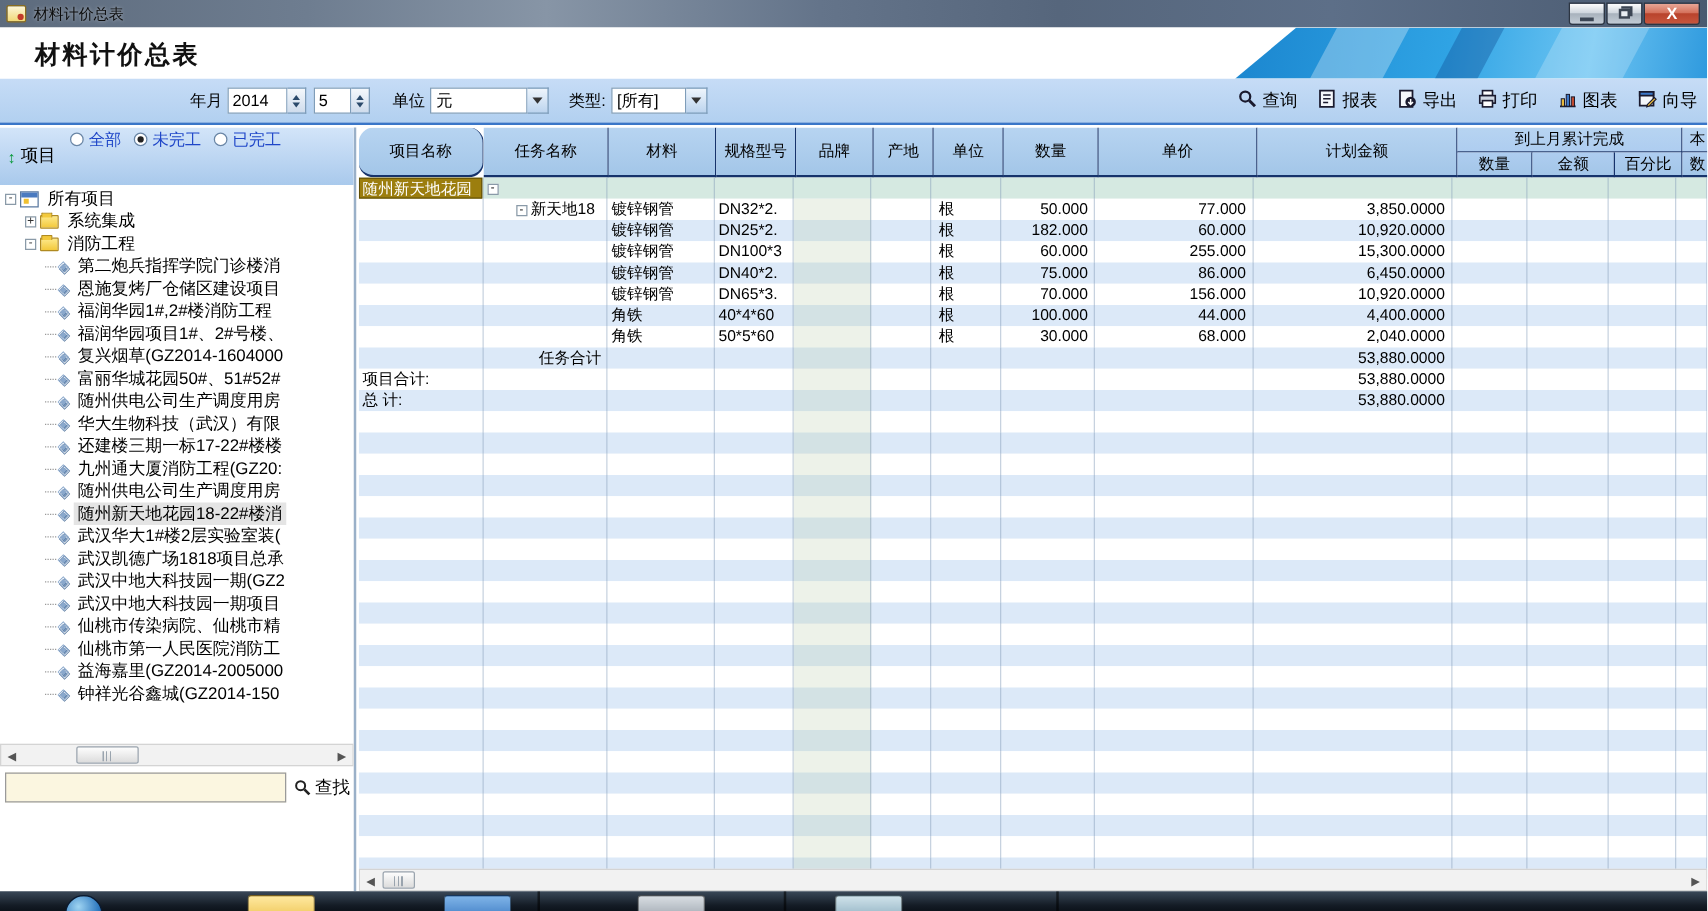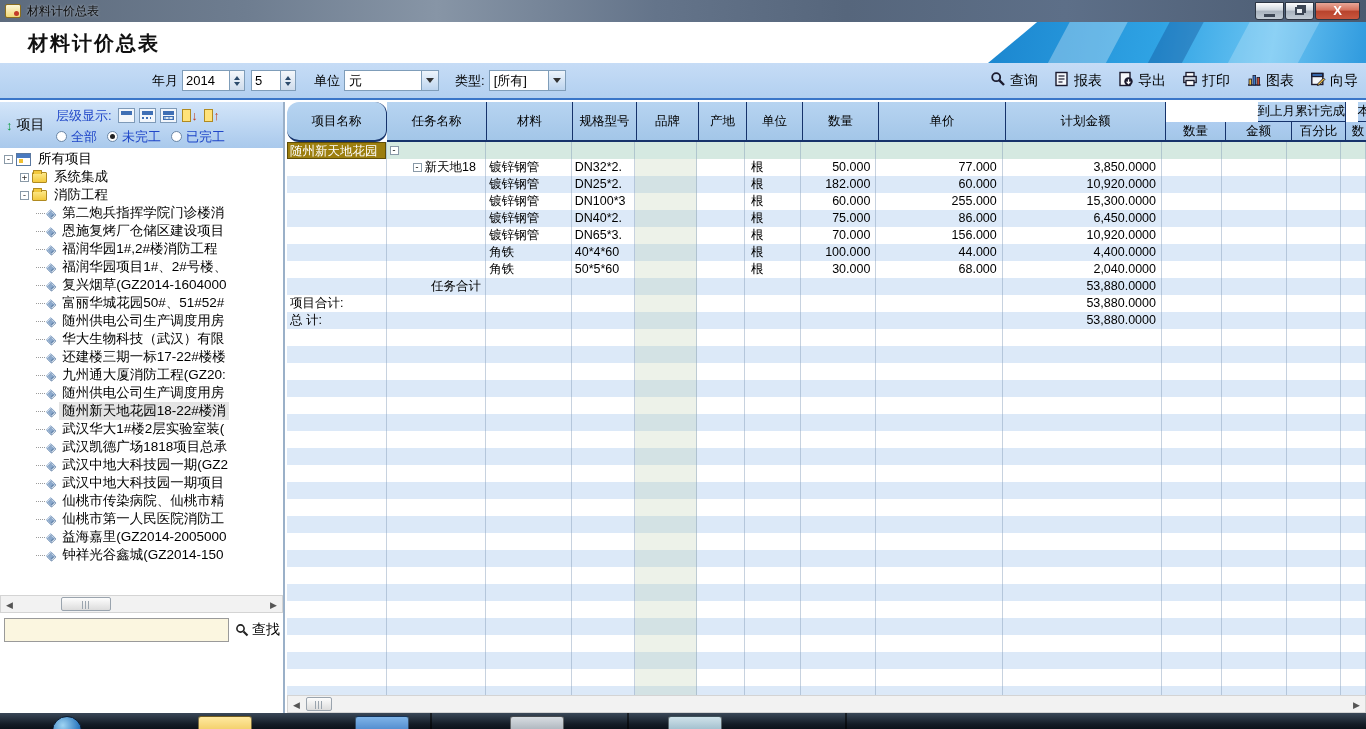--- a/index.html
+++ b/index.html
@@ -132,21 +132,21 @@
     border:1px solid #8a8a8a; border-top:none; clip-path:polygon(0 0,100% 0,86% 100%,14% 100%);
     text-align:center; font-size:12px; line-height:17px; }
   .include-sub { position:absolute; left:172px; top:3px; display:flex; align-items:center; font-size:13px; color:#1f46c8; }
   .checkbox { width:13px; height:13px; border:1px solid #8a9aa8; background:#fff; margin-right:5px; }
 
   
   .table-area { position:absolute; left:287px; top:0; width:1079px; height:611px; overflow:hidden; background:#fff; }
   .thead { position:absolute; top:0; left:0; height:40px; display:flex; font-size:12.5px; }
   .th { background:linear-gradient(#b7d4f1,#a3c6e8); border-right:1px solid #16336b; border-bottom:2px solid #16336b;
     display:flex; align-items:center; justify-content:center; height:40px; }
-  .th-group { display:flex; flex-direction:column;align-items:flex-end; }
+  .th-group { display:flex; flex-direction:column; }
   .th-group .gtop { height:20px; display:flex; align-items:center; justify-content:center;
     background:linear-gradient(#b7d4f1,#aecdf0); border-right:1px solid #16336b; border-bottom:1px solid #16336b; }
   .th-group .gsub { display:flex; height:20px; }
   .th-group .gsub .th { height:20px; border-bottom:2px solid #16336b; background:linear-gradient(#aecdf0,#a3c6e8); }
   .tbody { position:absolute; top:40px; left:0; width:100%; }
   .trow { display:flex; height:17px; font-size:12.5px; line-height:17px; }
   .trow.white { background:#fff; }
   .trow.blue { background:#dce9f8; }
   .trow.green { background:#d5e9e1; }
   .td { border-right:1px solid rgba(130,155,185,.45); overflow:hidden; white-space:nowrap; height:17px; }
@@ -284,34 +284,20 @@
 
   <div class="main">
 
     <div class="left-panel">
       <div class="panel-header">
         <div class="ph-left">
           <span class="sync-icon">↕</span>
           <span class="ph-project">项目</span>
         </div>
         <div class="ph-right">
-          <div class="ph-row1">
-            <span class="lvl-label">层级显示:</span>
-            <span class="mini-btn"></span>
-            <span class="mini-btn dots"></span>
-            <span class="mini-btn grid"></span>
-            <span class="sort-btn">
-                <span class="pg"></span>
-                <span class="ar down">↓</span>
-              </span>
-            <span class="sort-btn">
-                <span class="pg"></span>
-                <span class="ar up">↑</span>
-              </span>
-          </div>
           <div class="ph-row2" id="filter-radios">
               <span class="radio-opt">
                 <span class="radio"></span>
                 <span>全部</span>
               </span>
               <span class="radio-opt">
                 <span class="radio on"></span>
                 <span>未完工</span>
               </span>
               <span class="radio-opt">

